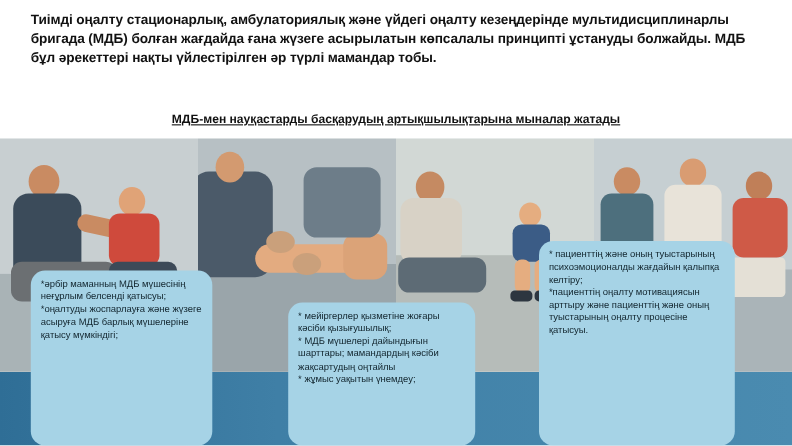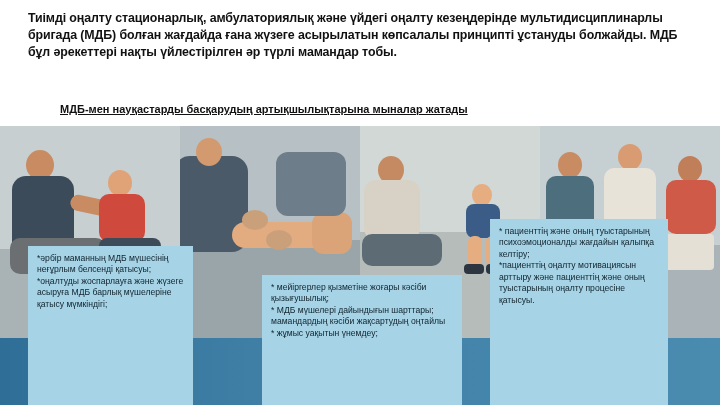--- a/index.html
+++ b/index.html
@@ -31,21 +31,21 @@
     line-height: 1.38;
     font-weight: bold;
     color: #111111;
     letter-spacing: -0.1px;
   }
   .subhead {
     position: absolute;
     left: 60px;
     top: 103px;
     width: 600px;
-    text-align: left;
+    text-align: center;
     font-size: 11px;
     font-weight: bold;
     color: #111111;
     text-decoration: underline;
   }
   
   .photo-strip {
     position: absolute;
     left: 0;
     top: 126px;
@@ -77,23 +77,24 @@
   
   .box {
     position: absolute;
     background: #9dcfe4;
     color: #10232c;
     font-size: 8.6px;
     line-height: 1.33;
     padding: 7px 8px 7px 9px;
     box-sizing: border-box;
     white-space: pre-line;
+    border-radius: 13px;
   }
   .box1 { left: 28px;  top: 246px; width: 165px; height: 159px; background:#a6d3e6; }
-  .box2 { left: 262px; top: 275px; width: 200px; height: 130px; background:#a6d3e6; }
+  .box2 { left: 262px; top: 275px; width: 170px; height: 130px; background:#a6d3e6; }
   .box3 { left: 490px; top: 219px; width: 178px; height: 186px; background:#a6d3e6; }
 </style>
 </head>
 <body>
 
 <div class="slide">
 
   <div class="header">Тиімді оңалту стационарлық, амбулаториялық және үйдегі оңалту кезеңдерінде мультидисциплинарлы бригада (МДБ) болған жағдайда ғана жүзеге асырылатын көпсалалы принципті ұстануды болжайды. МДБ бұл әрекеттері нақты үйлестірілген әр түрлі мамандар тобы.</div>
 
   <div class="subhead">МДБ-мен науқастарды басқарудың артықшылықтарына мыналар жатады</div>

